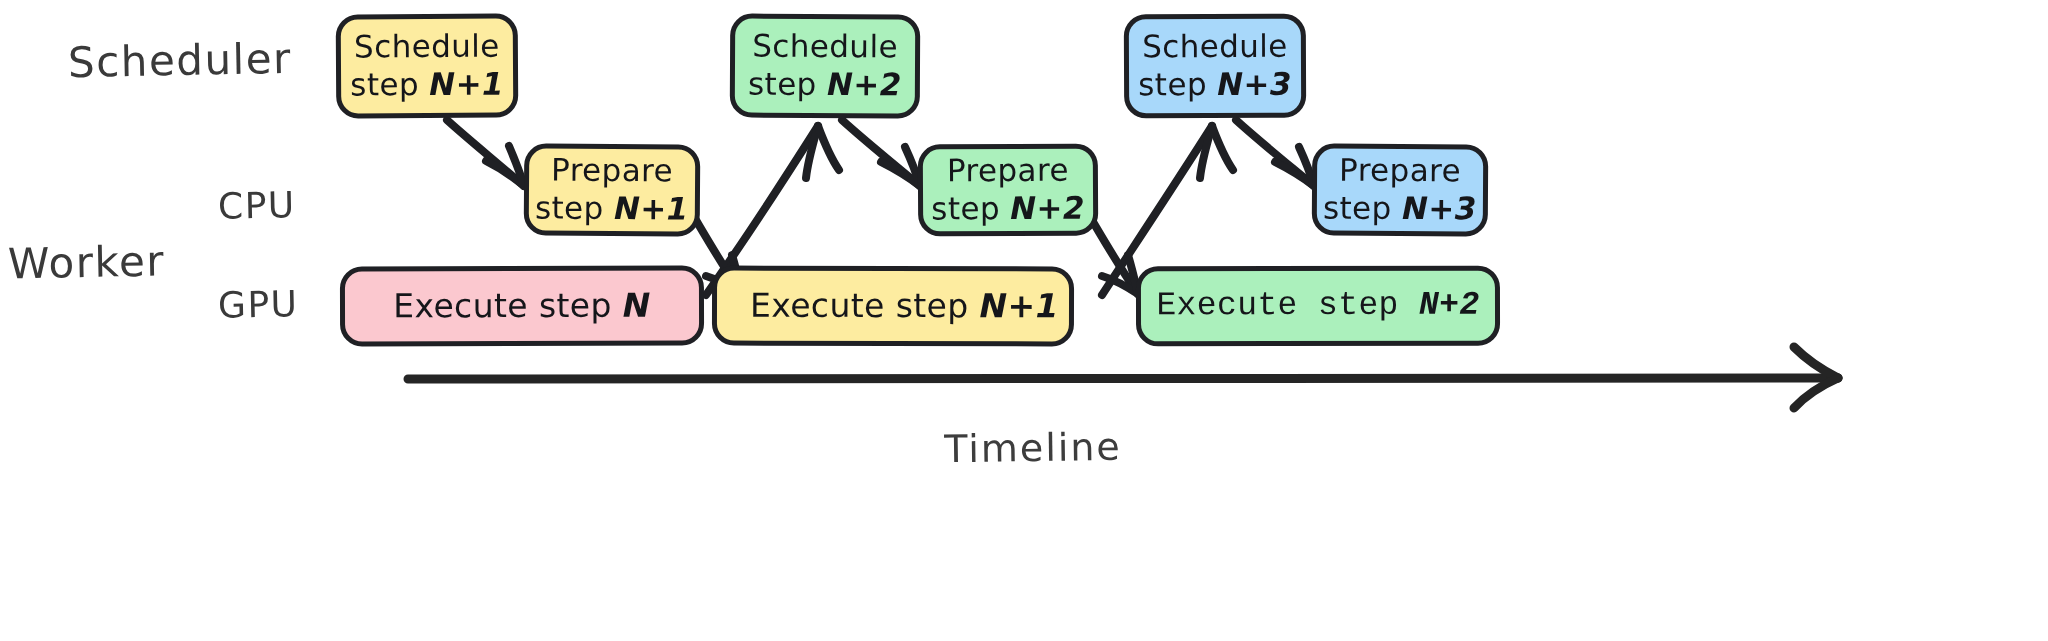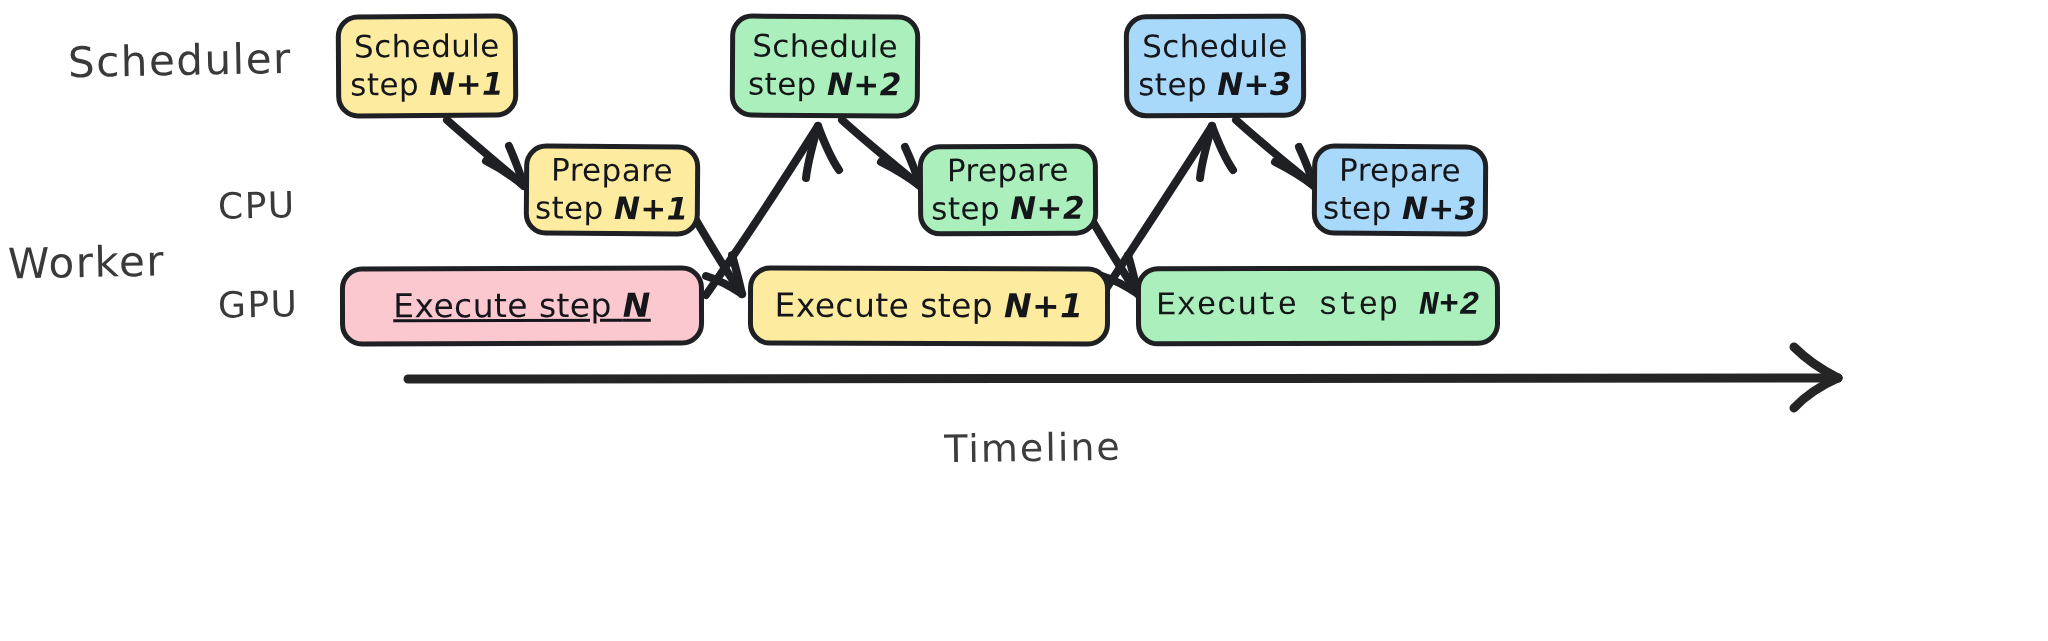--- a/index.html
+++ b/index.html
@@ -57,37 +57,37 @@
     line-height: 1.22;
     letter-spacing: 0.4px;
     padding: 4px 10px;
   }
   .node .ln { display: block; white-space: nowrap; }
   .node .ln em { font-style: italic; font-weight: 600; }
 
   .fill-yellow { background: #fdeca0; }
   .fill-green  { background: #abf0bc; }
   .fill-blue   { background: #a8d8fa; }
-  .fill-pink   { background: #fbc8cf; text-decoration: underline; }
+  .fill-pink   { background: #fbc8cf; }
 
   .wide { font-size: 33px; }
 
   
   #n-sched-1 { left: 336px;  top: 14px;  width: 182px; height: 104px; transform: rotate(-0.35deg); }
   #n-sched-2 { left: 730px;  top: 14px;  width: 190px; height: 104px; transform: rotate(0.3deg);  }
   #n-sched-3 { left: 1124px; top: 14px;  width: 182px; height: 104px; transform: rotate(-0.25deg);}
 
   
   #n-prep-1  { left: 524px;  top: 144px; width: 176px; height: 92px;  transform: rotate(0.4deg);  }
   #n-prep-2  { left: 918px;  top: 144px; width: 180px; height: 92px;  transform: rotate(-0.3deg); }
   #n-prep-3  { left: 1312px; top: 144px; width: 176px; height: 92px;  transform: rotate(0.35deg); }
 
   
   #n-exec-0  { left: 340px;  top: 266px; width: 364px; height: 80px; transform: rotate(-0.15deg); }
-  #n-exec-1  { left: 748px;  top: 266px; width: 362px; height: 80px; transform: rotate(0.15deg);  }
+  #n-exec-1  { left: 712px;  top: 266px; width: 362px; height: 80px; transform: rotate(0.15deg); align-items: flex-end;  }
   #n-exec-2  { left: 1136px; top: 266px; width: 364px; height: 80px; transform: rotate(-0.12deg); font-family: Liberation Mono, monospace; }
 
   
   #timeline-caption {
     position: absolute;
     left: 918px;
     top: 426px;
     width: 230px;
     text-align: center;
     color: #3d3d3d;

